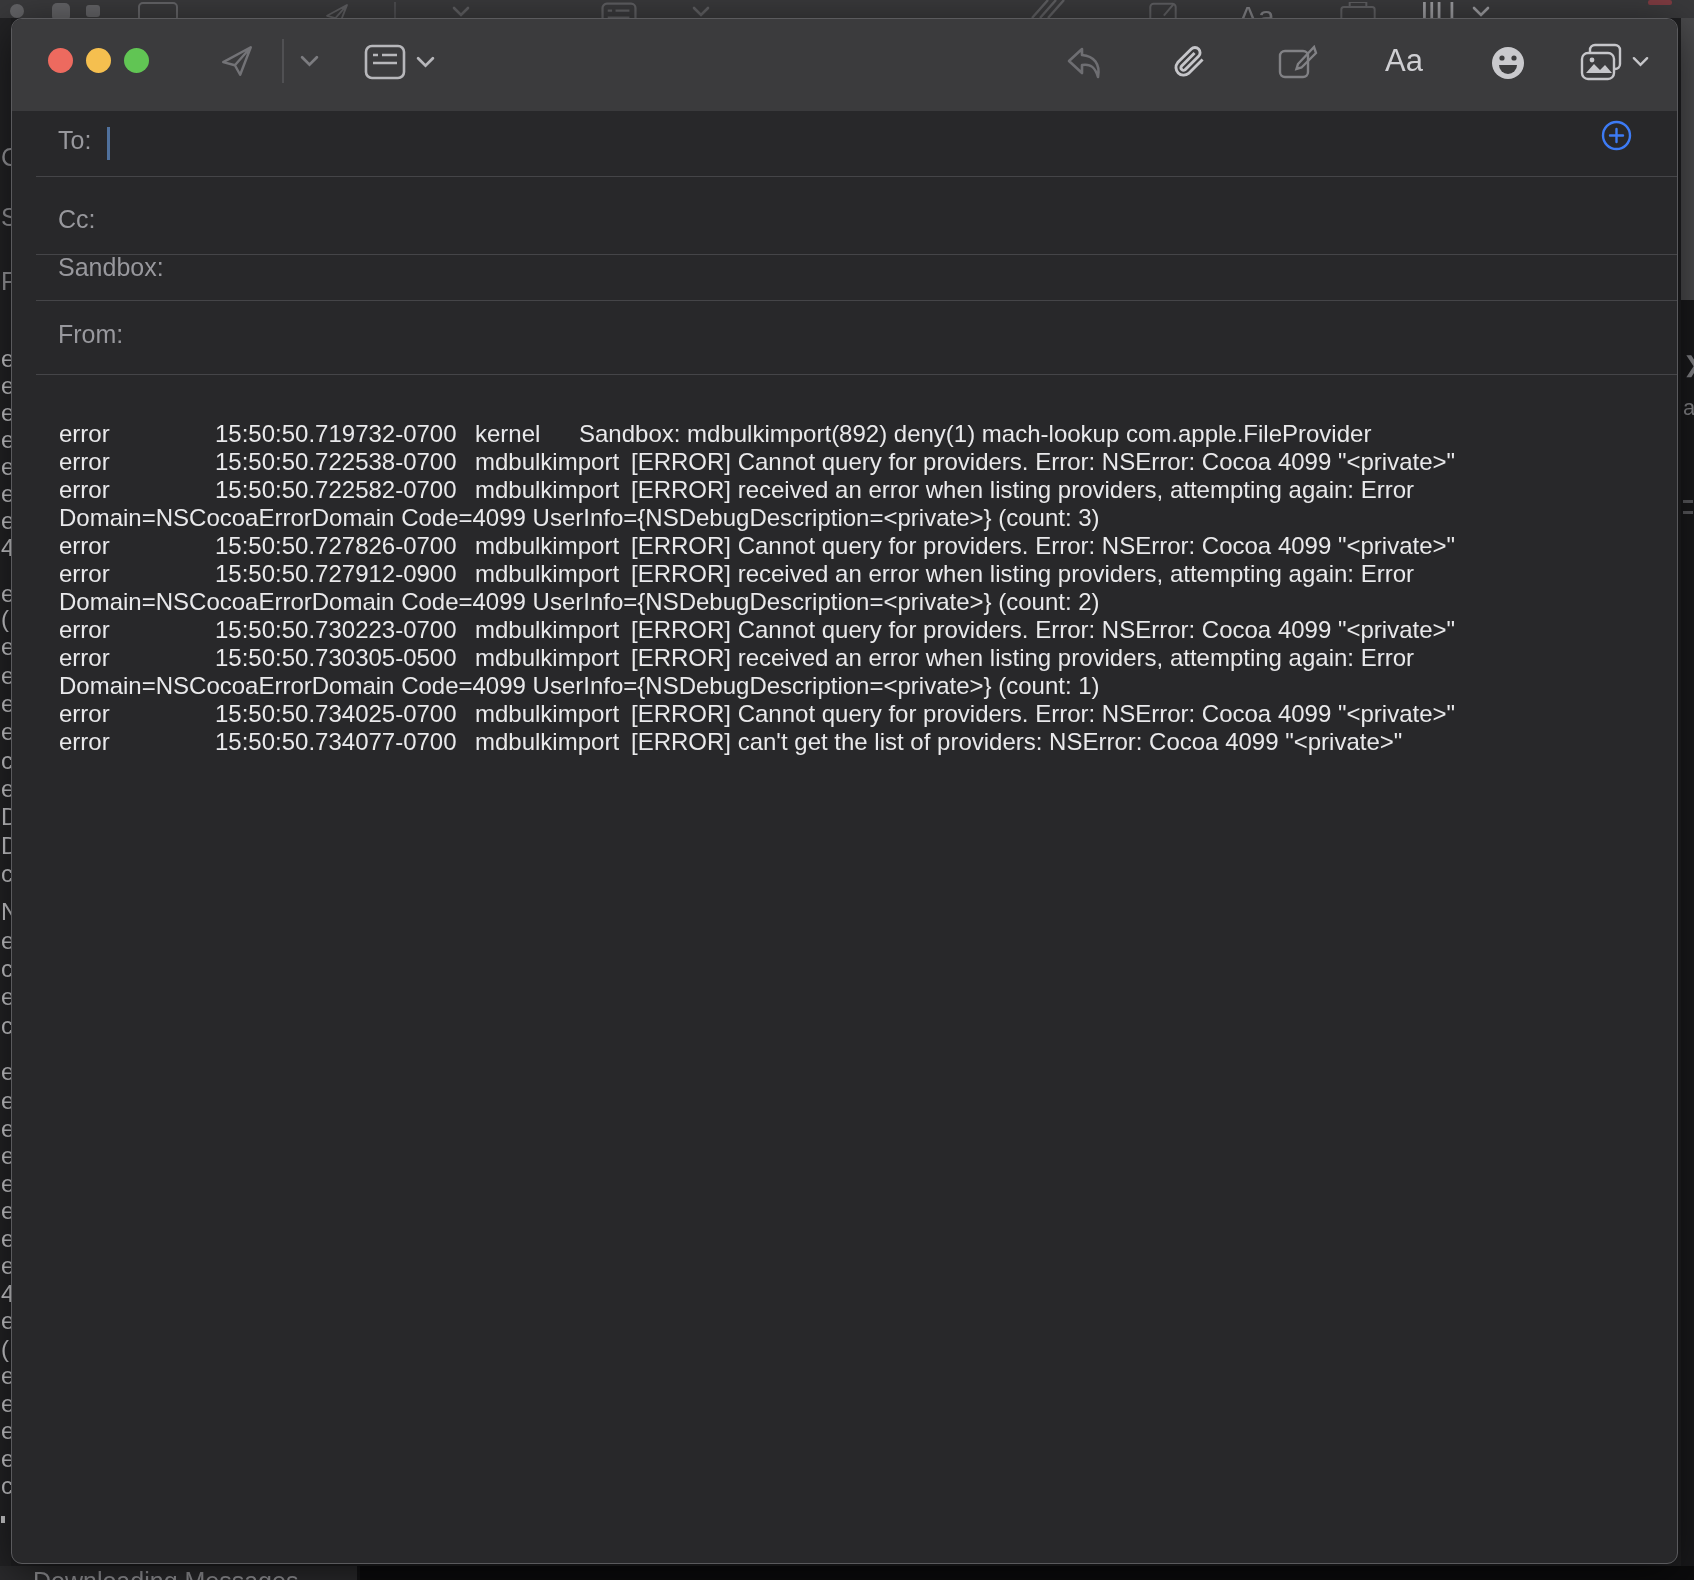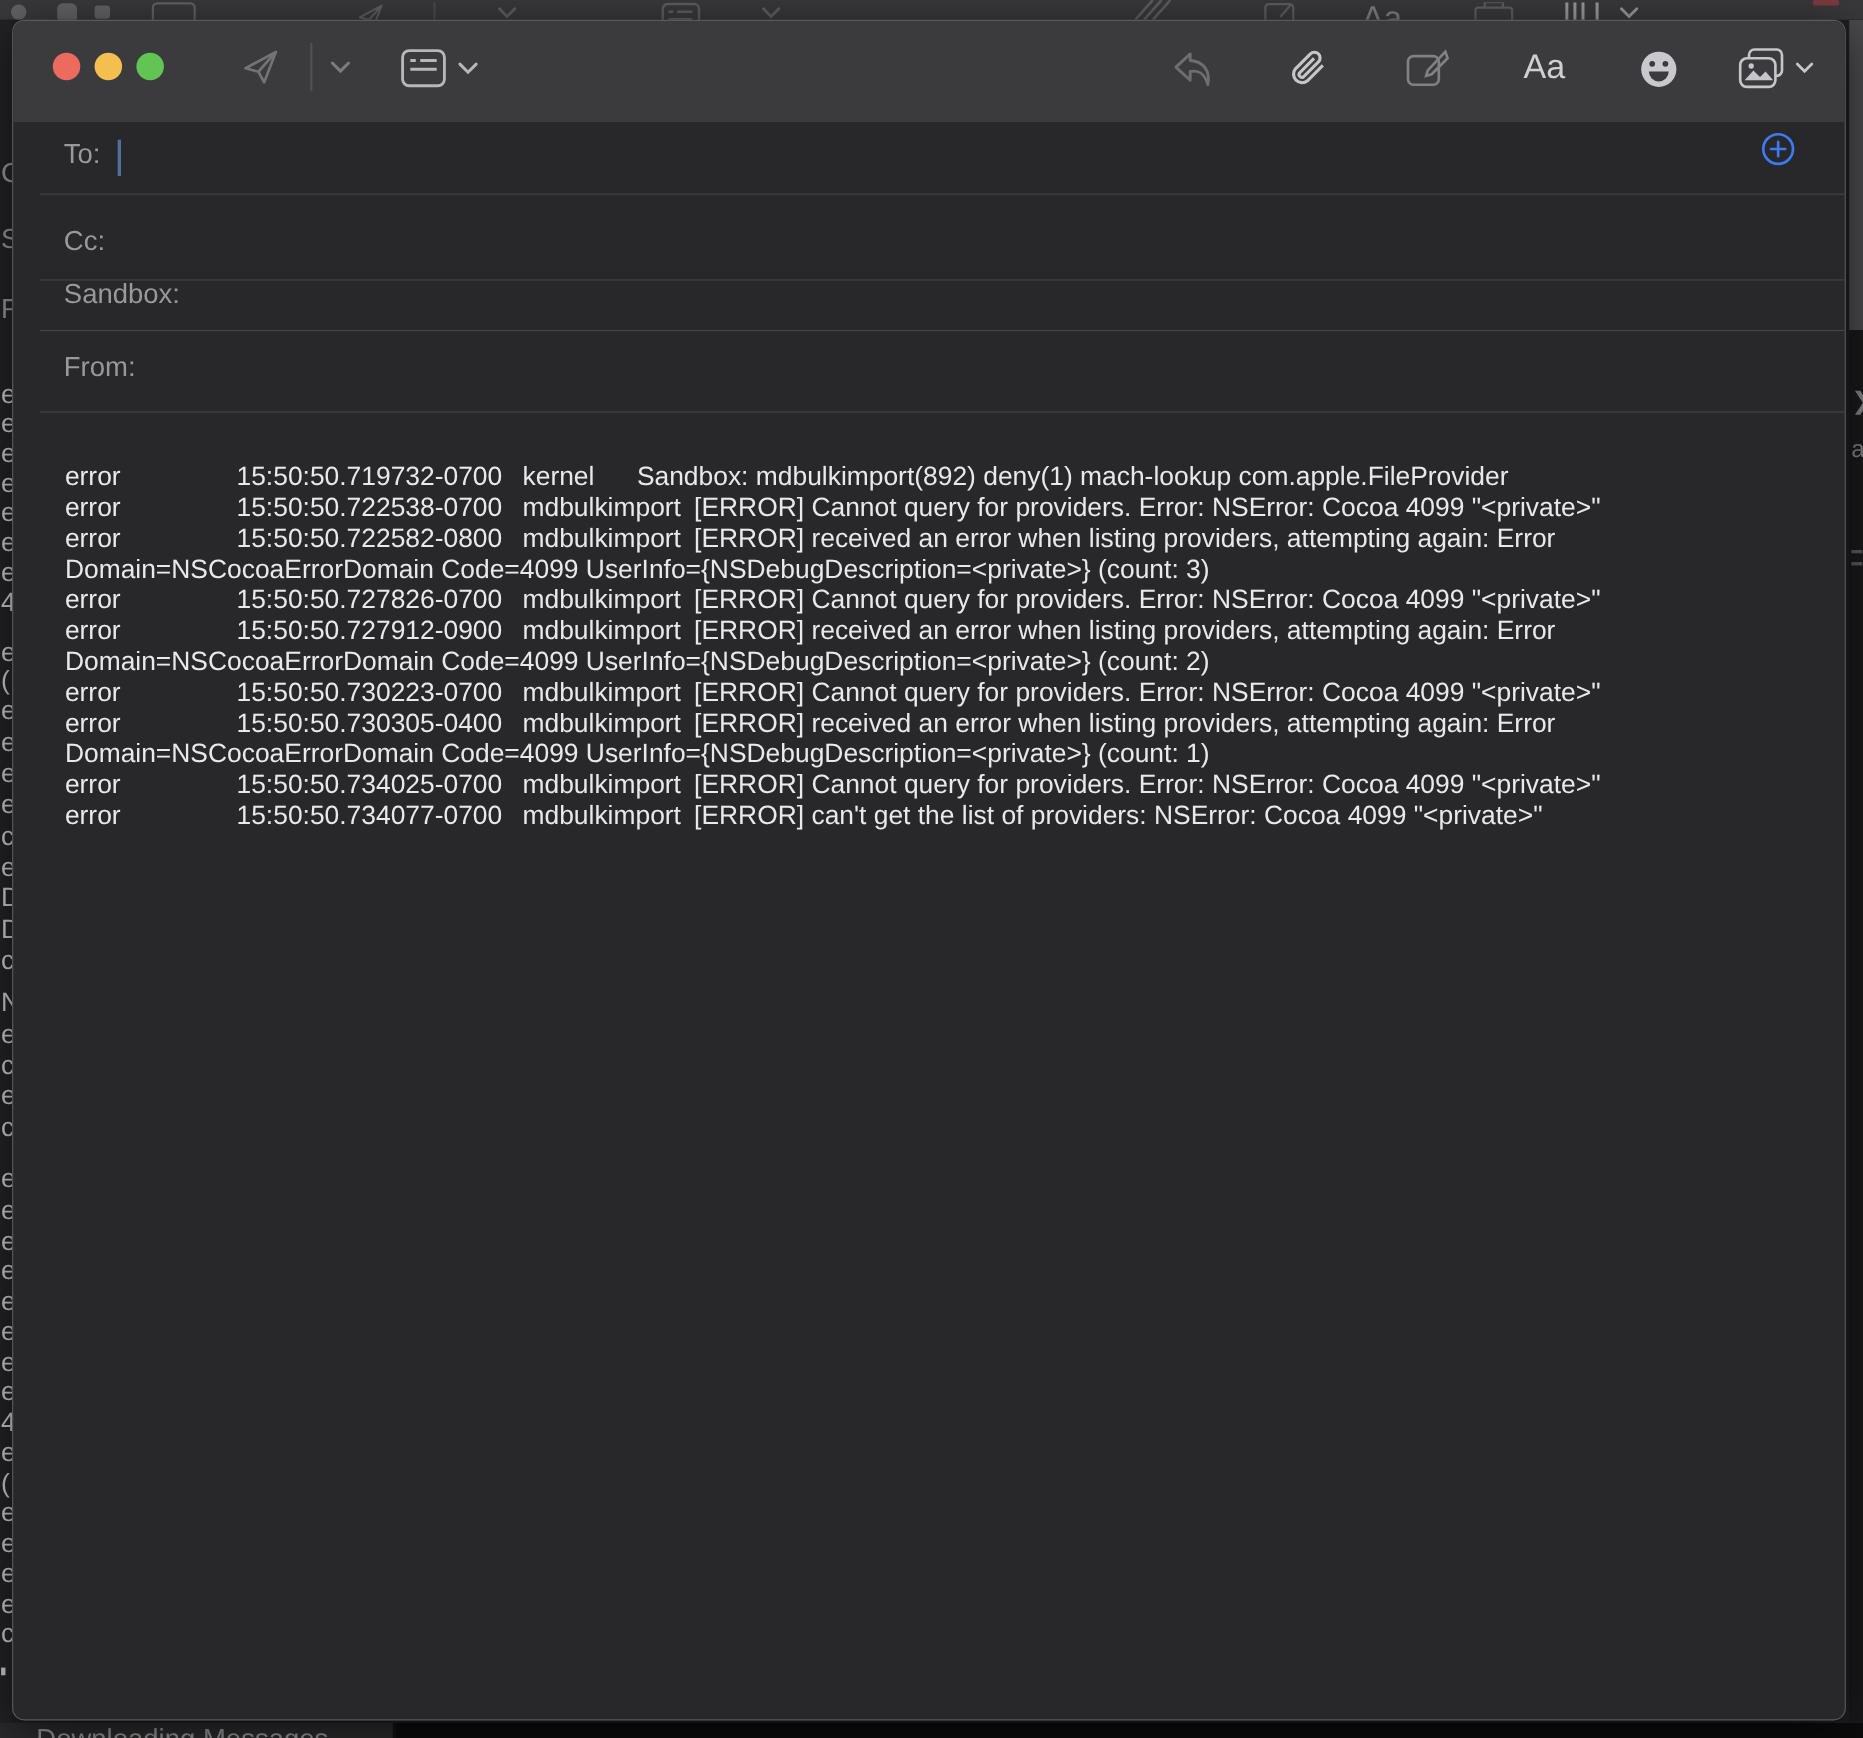--- a/index.html
+++ b/index.html
@@ -296,24 +296,24 @@
   </div>
 
   <div id="row-from" class="field-row">
     <span class="field-label">From:</span>
     <div class="sep"></div>
   </div>
 
   <div id="message-body">
       <div class="log-line">error		15:50:50.719732-0700	kernel	Sandbox: mdbulkimport(892) deny(1) mach-lookup com.apple.FileProvider</div>
       <div class="log-line">error		15:50:50.722538-0700	mdbulkimport	[ERROR] Cannot query for providers. Error: NSError: Cocoa 4099 "&lt;private&gt;"</div>
-      <div class="log-line">error		15:50:50.722582-0800	mdbulkimport	[ERROR] received an error when listing providers, attempting again: Error</div>
+      <div class="log-line">error		15:50:50.722582-0700	mdbulkimport	[ERROR] received an error when listing providers, attempting again: Error</div>
       <div class="log-line">Domain=NSCocoaErrorDomain Code=4099 UserInfo={NSDebugDescription=&lt;private&gt;} (count: 3)</div>
       <div class="log-line">error		15:50:50.727826-0700	mdbulkimport	[ERROR] Cannot query for providers. Error: NSError: Cocoa 4099 "&lt;private&gt;"</div>
       <div class="log-line">error		15:50:50.727912-0900	mdbulkimport	[ERROR] received an error when listing providers, attempting again: Error</div>
       <div class="log-line">Domain=NSCocoaErrorDomain Code=4099 UserInfo={NSDebugDescription=&lt;private&gt;} (count: 2)</div>
       <div class="log-line">error		15:50:50.730223-0700	mdbulkimport	[ERROR] Cannot query for providers. Error: NSError: Cocoa 4099 "&lt;private&gt;"</div>
-      <div class="log-line">error		15:50:50.730305-0400	mdbulkimport	[ERROR] received an error when listing providers, attempting again: Error</div>
+      <div class="log-line">error		15:50:50.730305-0500	mdbulkimport	[ERROR] received an error when listing providers, attempting again: Error</div>
       <div class="log-line">Domain=NSCocoaErrorDomain Code=4099 UserInfo={NSDebugDescription=&lt;private&gt;} (count: 1)</div>
       <div class="log-line">error		15:50:50.734025-0700	mdbulkimport	[ERROR] Cannot query for providers. Error: NSError: Cocoa 4099 "&lt;private&gt;"</div>
       <div class="log-line">error		15:50:50.734077-0700	mdbulkimport	[ERROR] can't get the list of providers: NSError: Cocoa 4099 "&lt;private&gt;"</div>
     </div>
 </div>
 
 </body></html>

